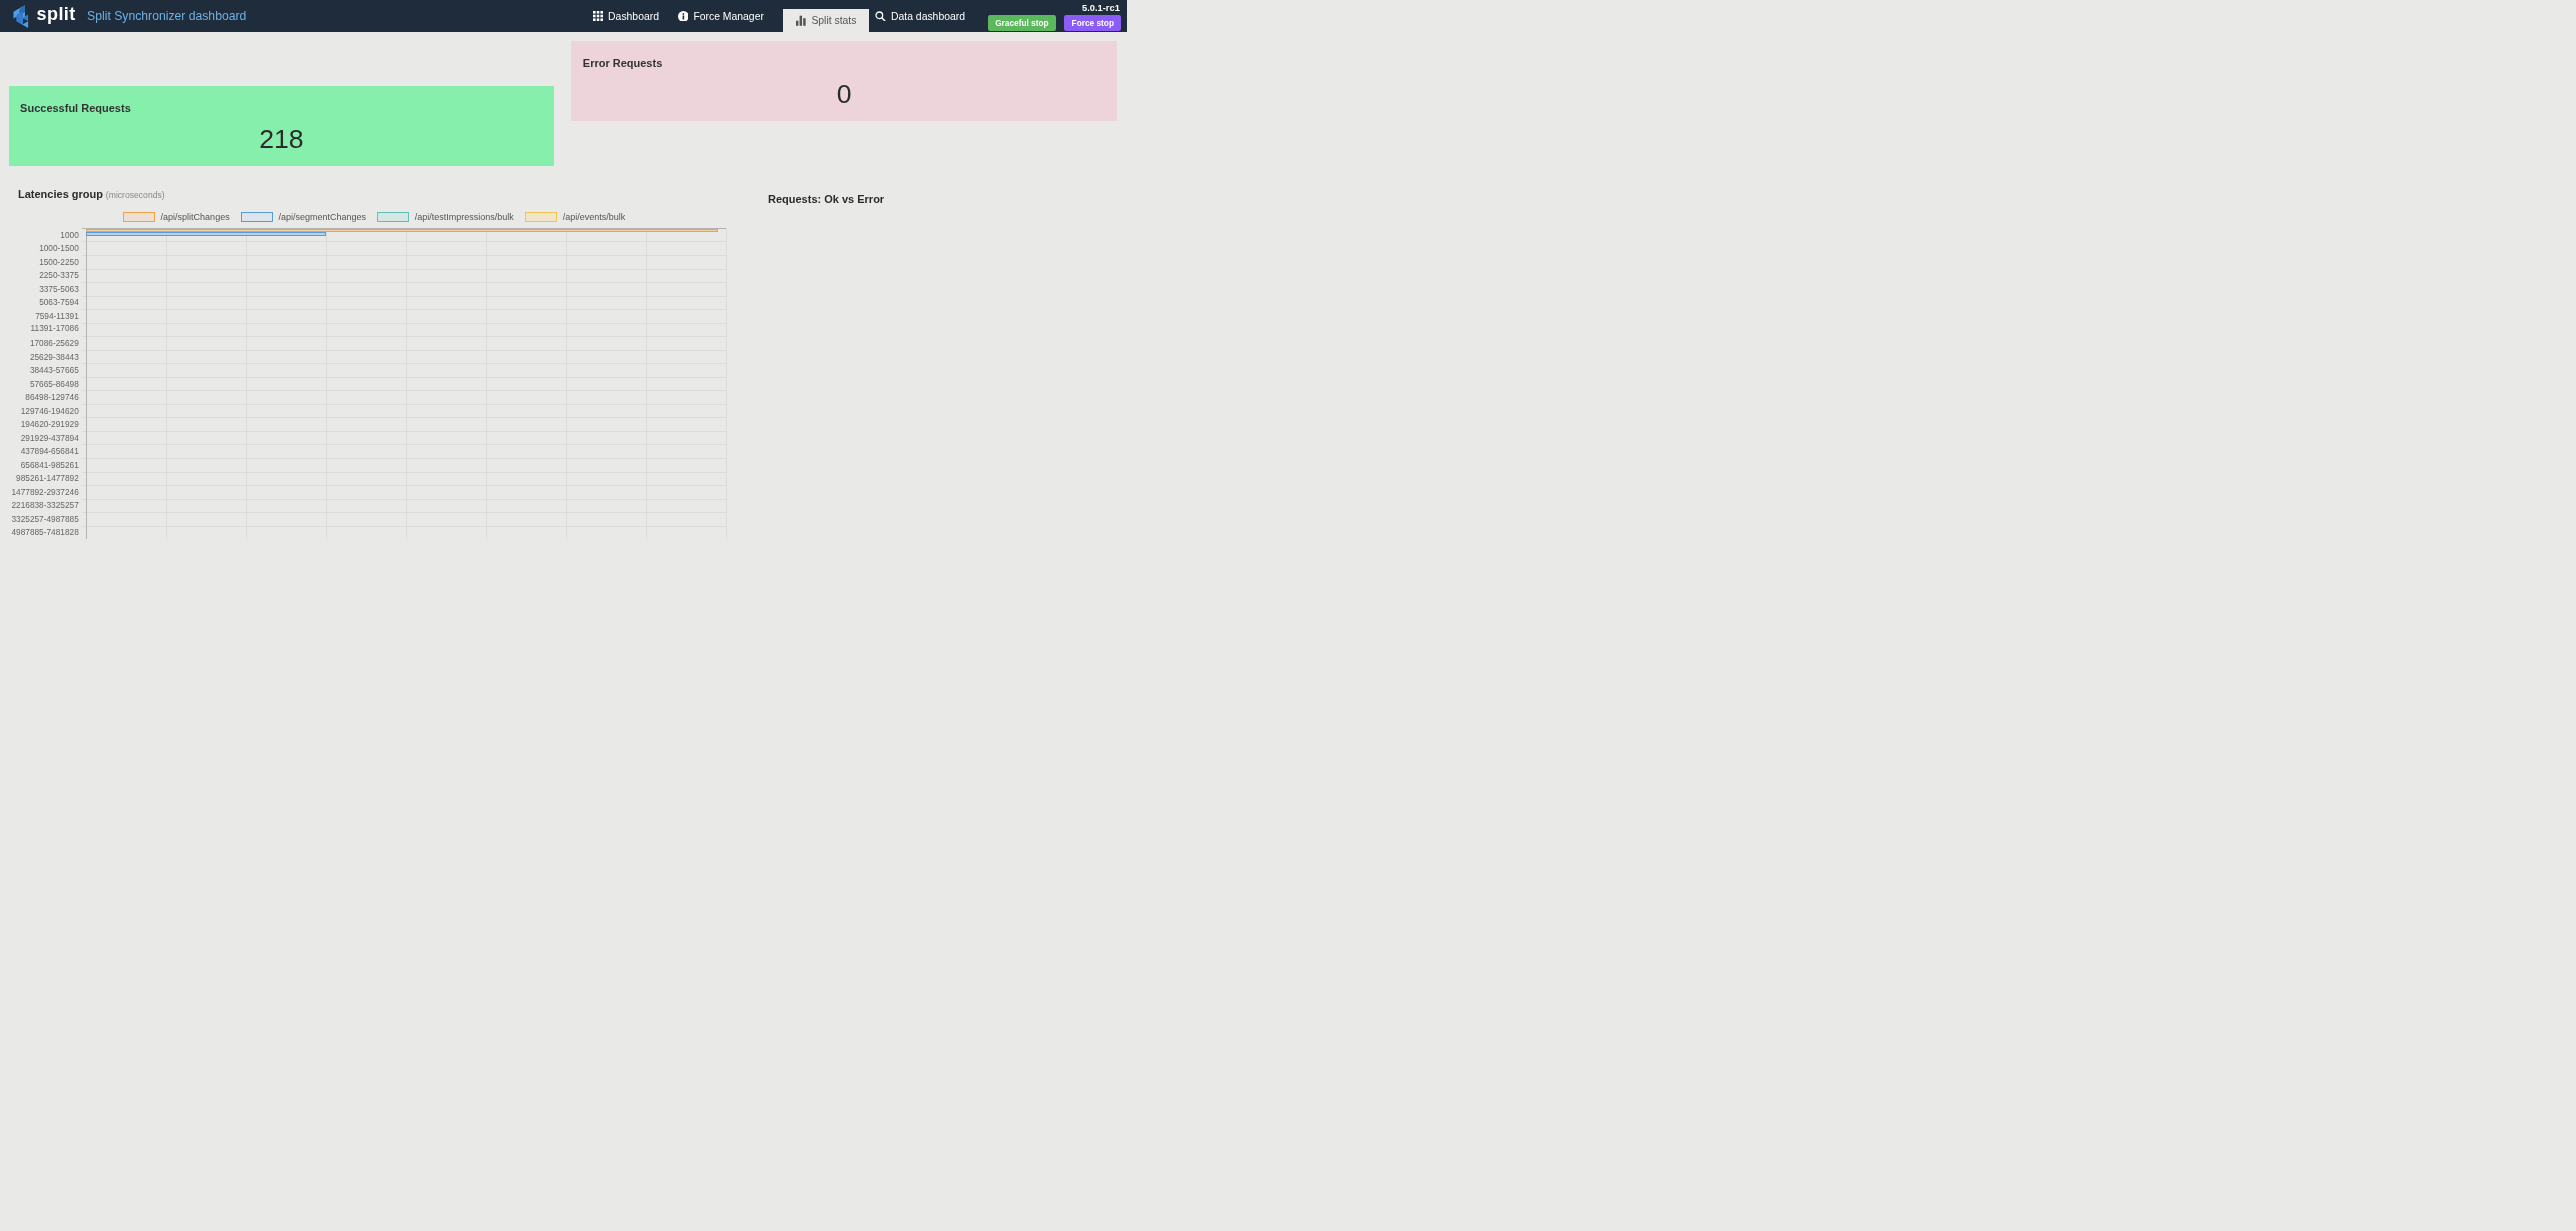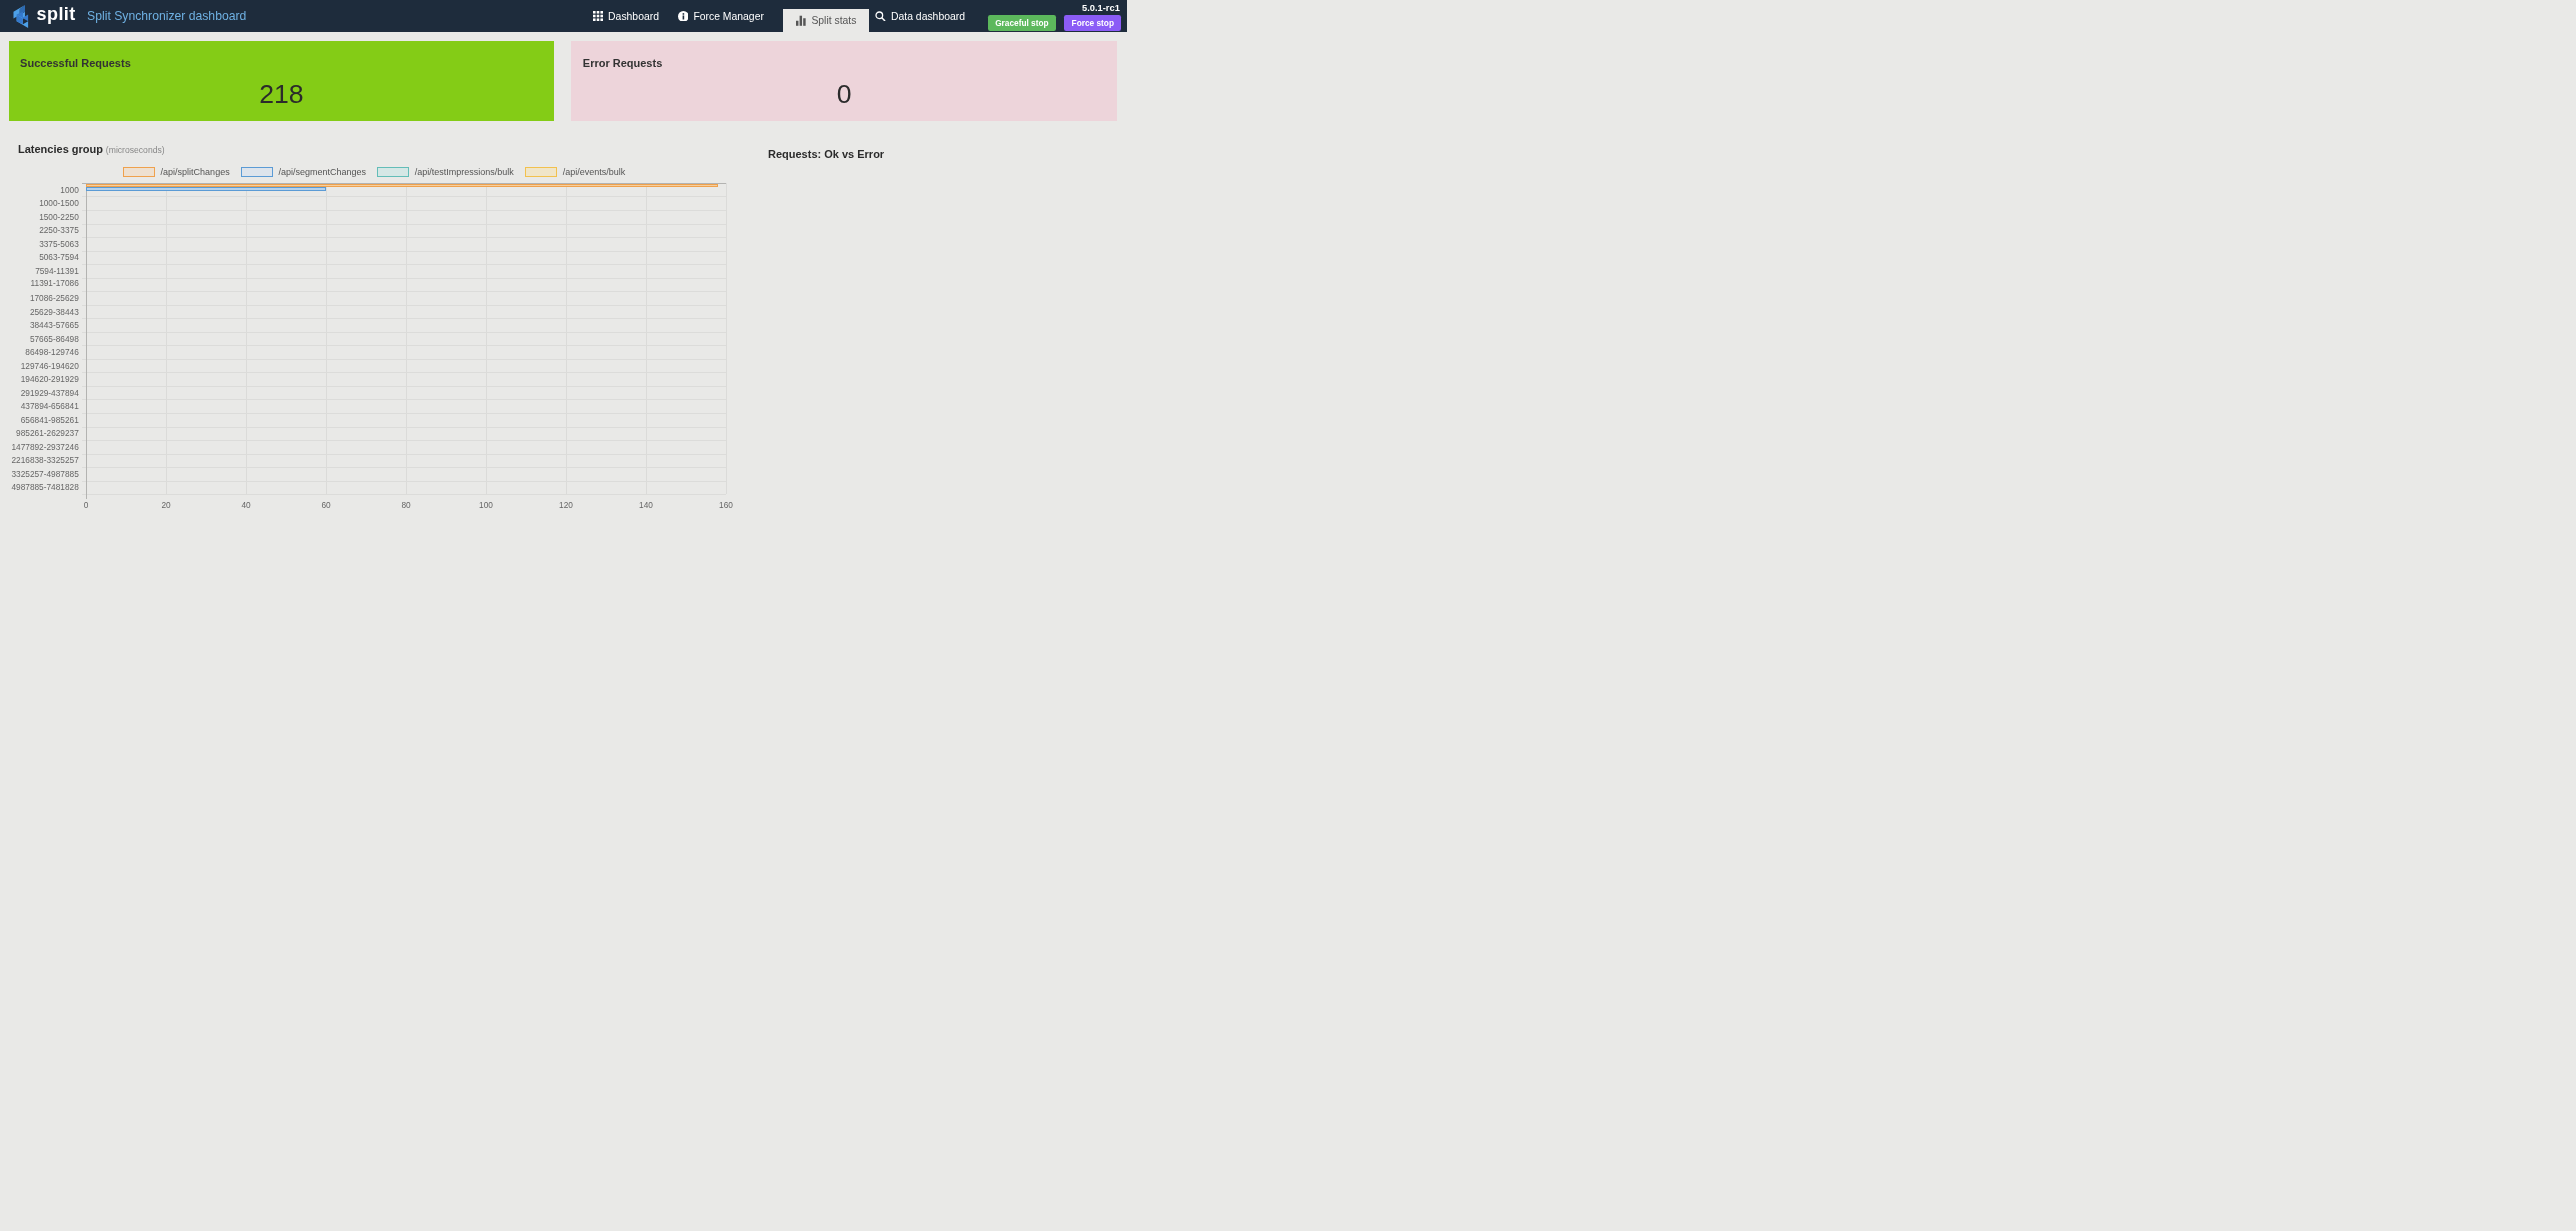--- a/index.html
+++ b/index.html
@@ -124,21 +124,21 @@
       <span class="version">5.0.1-rc1</span>
       <div class="btn-row">
         <button class="btn" id="btn-graceful" style="background: rgb(92, 184, 92);">Graceful stop</button>
         <button class="btn" id="btn-force" style="background: #8b5cf6;">Force stop</button>
       </div>
     </div>
   </div>
 </div>
 
 <div class="cards">
-  <div class="card" id="card-success" style="background: #84cc16;">
+  <div class="card" id="card-success" style="background: #86efac; margin-top: 45px;">
     <div class="card-title">Successful Requests</div>
     <div class="card-value">218</div>
   </div>
   <div class="card" id="card-error" style="background: rgb(237, 212, 218);">
     <div class="card-title">Error Requests</div>
     <div class="card-value">0</div>
   </div>
 </div>
 
 <div class="main">
@@ -219,21 +219,21 @@
         <div class="ylabel" style="top: 115px;">17086-25629</div>
         <div class="ylabel" style="top: 129px;">25629-38443</div>
         <div class="ylabel" style="top: 142px;">38443-57665</div>
         <div class="ylabel" style="top: 156px;">57665-86498</div>
         <div class="ylabel" style="top: 169px;">86498-129746</div>
         <div class="ylabel" style="top: 183px;">129746-194620</div>
         <div class="ylabel" style="top: 196px;">194620-291929</div>
         <div class="ylabel" style="top: 210px;">291929-437894</div>
         <div class="ylabel" style="top: 223px;">437894-656841</div>
         <div class="ylabel" style="top: 237px;">656841-985261</div>
-        <div class="ylabel" style="top: 250px;">985261-2629237</div>
+        <div class="ylabel" style="top: 250px;">985261-1477892</div>
         <div class="ylabel" style="top: 264px;">1477892-2937246</div>
         <div class="ylabel" style="top: 277px;">2216838-3325257</div>
         <div class="ylabel" style="top: 291px;">3325257-4987885</div>
         <div class="ylabel" style="top: 304px;">4987885-7481828</div>
         <div class="bar" style="left: 0px; top: 0.7px; width: 632px; height: 3.6px; border-color: rgb(239, 161, 77); background: rgb(246, 207, 158);"></div>
         <div class="bar" style="left: 0px; top: 4.3px; width: 240px; height: 3.6px; border-color: rgb(91, 155, 213); background: rgb(181, 210, 238);"></div>
       </div>
   </div>
 
   <div class="right-section">

